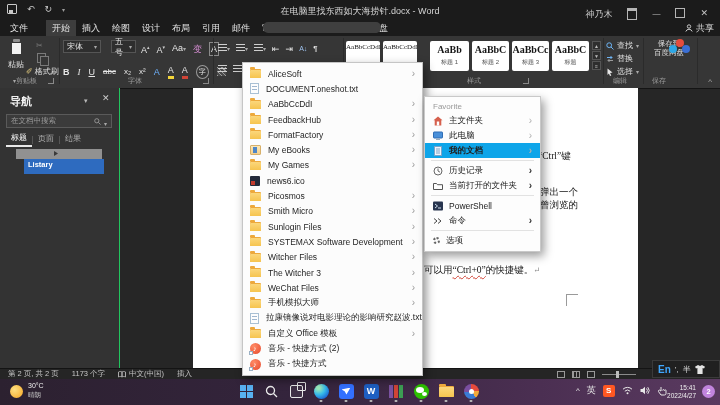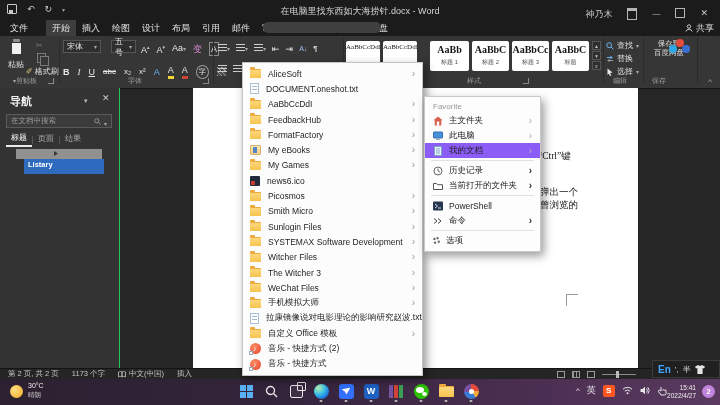--- a/index.html
+++ b/index.html
@@ -113,21 +113,21 @@
   .ic-ebooks::after{content:"";position:absolute;left:2px;top:1px;width:4px;height:6px;background:#4f86c6;}
   .ic-ico{width:10px;height:10px;background:#232a3a;border-radius:1px;position:relative;}
   .ic-ico::after{content:"";position:absolute;left:1px;bottom:1px;width:4px;height:4px;background:#c23b2e;}
   .ic-music{width:11px;height:11px;border-radius:50%;background:radial-gradient(circle at 35% 30%,#ff8a65,#e6492d);position:relative;}
   .ic-music::before{content:"♪";position:absolute;left:3px;top:1px;font-size:7px;color:#fff;line-height:9px;}
   .ic-music::after{content:"";position:absolute;left:-1px;bottom:-1px;width:4px;height:4px;background:#fff;border:1px solid #9ab0c4;box-sizing:border-box;}
   
   #fav-menu{position:absolute;left:424px;top:96px;width:117px;background:#fdfdfd;border:1px solid #c9c9c9;box-shadow:3px 4px 9px rgba(0,0,0,.4);z-index:21;padding:3px 0;font-size:8.5px;color:#222;box-sizing:border-box;}
   .smh{height:13px;line-height:13px;padding:0 8px;color:#999;font-size:8px;}
   .smi{height:15px;display:flex;align-items:center;gap:6px;padding:0 8px;white-space:nowrap;}
-  .smi.selected{background:#8b5cf6;}
+  .smi.selected{background:#0ea5e9;font-weight:bold;}
   .smsep{height:1px;background:#e2e2e2;margin:2px 6px;}
   .sma{margin-left:auto;color:#b0b0b0;font-size:10px;line-height:1;}
   .sma::after{content:"›";}
   .sma.bold{color:#333;font-weight:bold;}
   .gearic{width:7px;height:7px;border:2px dotted #666;border-radius:50%;box-sizing:border-box;}
   
   #statusbar{position:absolute;left:0;top:368px;width:720px;height:11px;background:#252525;border-top:1px solid #141414;display:flex;align-items:center;font-size:7.5px;color:#c6c6c6;padding:0 8px;gap:13px;box-sizing:border-box;}
   .sb-right{margin-left:auto;display:flex;align-items:center;gap:7px;margin-right:76px;}
   .vico{width:8px;height:7px;border:1px solid #9a9a9a;box-sizing:border-box;}
   .vico.b{background:repeating-linear-gradient(to right,#9a9a9a 0,#9a9a9a 1px,transparent 1px,transparent 3px);}
@@ -369,20 +369,21 @@
       <span class="nav-tab">结果</span>
     </div>
     <div class="nav-grayrow"></div>
     <div class="nav-bluerow">Listary</div>
   </div>
 
   <div id="page">
     <span class="frag" style="left:345px;top:62px;">“Ctrl”键</span>
     <span class="frag" style="left:347px;top:98px;">弹出一个</span>
     <span class="frag" style="left:347px;top:111px;">曾浏览的</span>
+    <span class="frag" style="left:231px;top:176px;"><span>可以用</span><span class="squiggle">“Ctrl+0”</span><span>的快捷键。</span><span class="pilcrow">↵</span></span>
     <span class="cornermark"></span>
   </div>
 
   <div id="listary-menu">
     <div class="mi">
         <span class="ic ic-folder"></span>
         <span>AliceSoft</span>
         <span class="mia"></span>
       </div>
     <div class="mi">

